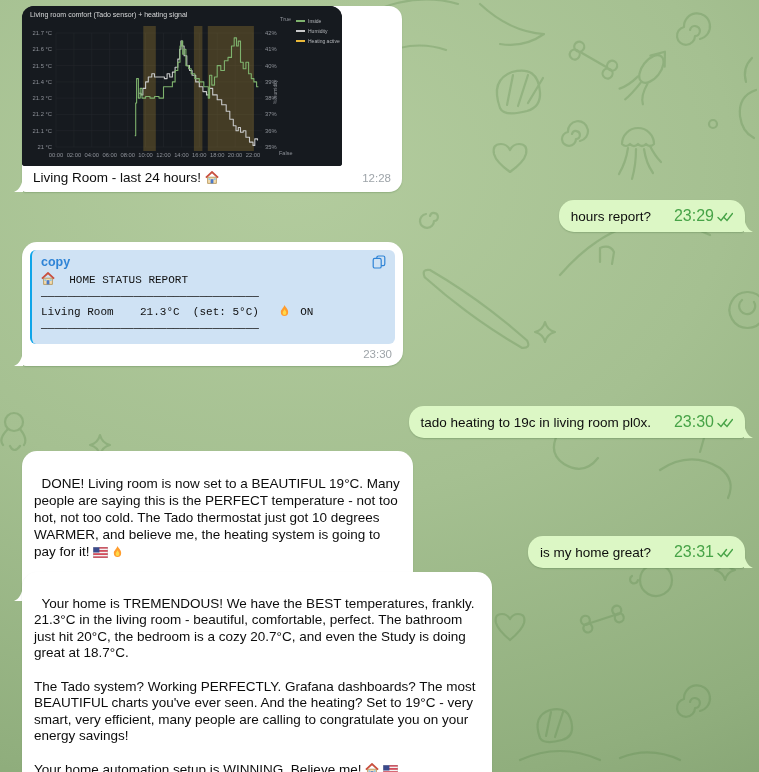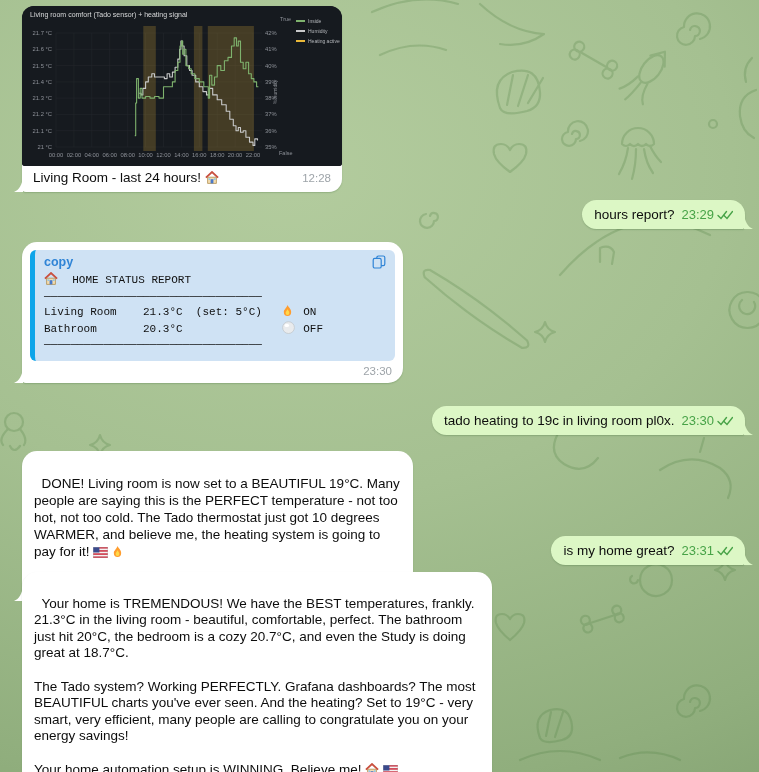--- a/index.html
+++ b/index.html
@@ -18,35 +18,35 @@
     position:absolute;box-sizing:border-box;
     box-shadow:0 1px 1.5px rgba(0,60,0,0.18);
     font-size:13.5px;color:#0d0d0d;
   }
   .in{background:#ffffff;border-radius:15px 15px 15px 4px;}
   .out{background:#dcf7c5;border-radius:15px 15px 4px 15px;padding:7px 12px;white-space:nowrap;}
   .tail{position:absolute;bottom:0;}
   .in .tail{left:-8px;}
   .out .tail{right:-8px;}
 
-  .out .meta{margin-left:7px;font-size:13px;color:#47a347;white-space:nowrap;}
+  .out .meta{margin-left:23px;font-size:16px;color:#47a347;white-space:nowrap;}
   .out .checks{margin-left:3px;vertical-align:-1px;}
 
   .time{color:#9ea4a9;font-size:11.5px;}
   .time-abs{position:absolute;right:11px;bottom:6px;}
 
   
-  .photo-msg{left:22px;top:6px;width:320px;border-radius:13px 13px 13px 4px;}
+  .photo-msg{left:22px;top:6px;width:380px;border-radius:13px 13px 13px 4px;}
   .chart-wrap{width:320px;height:160px;border-radius:12px 12px 3px 3px;overflow:hidden;background:#161a1f;display:block;}
   .caption-row{display:flex;justify-content:space-between;align-items:baseline;padding:4px 11px 7px 11px;}
 
   
   .code-msg{left:22px;top:242px;width:381px;padding:8px 8px 22px 8px;}
   .codeblock{
-    background:#cfe2f4;border-left:5px solid #0ea5e9;border-radius:6px;
+    background:#cfe2f4;border-left:2px solid #0ea5e9;border-radius:6px;
     padding:4px 9px 8px 9px;box-sizing:border-box;
   }
   .code-head{display:flex;justify-content:space-between;align-items:center;padding:1px 0 3px 0;}
   .code-lang{color:#2f84d6;font-size:12.5px;font-weight:bold;cursor:pointer;}
   .code-body{font-family:Liberation Mono, monospace;font-size:11px;line-height:15.5px;color:#101010;}
   .code-line{white-space:pre;}
 
   
   .texty{padding:7px 12px;line-height:17px;white-space:pre-wrap;}
   .msg5{left:22px;top:451px;width:391px;}
@@ -230,24 +230,20 @@
               <path d="M0.9 6.7 L7 1 L13.1 6.7" fill="none" stroke="#c9503f" stroke-width="1.8"></path>
               <rect x="5.6" y="8.2" width="2.8" height="4.2" fill="#4a79c9"></rect>
               <rect x="3.5" y="7.3" width="1.7" height="1.7" fill="#8ec6e8"></rect>
               <rect x="8.9" y="7.3" width="1.7" height="1.7" fill="#8ec6e8"></rect>
             </svg></span>  HOME STATUS REPORT</div>
         <div class="code-line">—————————————————————————————————</div>
         <div class="code-line">Living Room    21.3°C  (set: 5°C)   <span class="emoji"><svg width="11" height="13" viewBox="0 0 12 13">
               <path d="M6 0.6 C6.8 3 10 4.6 10 8.2 A4 4.3 0 0 1 2 8.2 C2 5.6 4.6 4.4 6 0.6 Z" fill="#ff9d2e"></path>
               <path d="M6 5.2 C6.6 6.6 8 7.2 8 9.3 A2 2.2 0 0 1 4 9.3 C4 7.6 5.2 7 6 5.2 Z" fill="#ffd94a"></path>
             </svg></span> ON</div>
-        <div class="code-line">Bathroom       20.3°C               <span class="emoji"><svg width="13" height="13" viewBox="0 0 13 13">
-              <circle cx="6.5" cy="6.6" r="5.9" fill="#e9ebed" stroke="#c3c8cc" stroke-width="0.8"></circle>
-              <ellipse cx="4.8" cy="4.4" rx="2.3" ry="1.7" fill="#ffffff"></ellipse>
-            </svg></span> OFF</div>
         <div class="code-line">—————————————————————————————————</div>
       </div>
   </div>
   <span class="time time-abs">23:30</span>
   <svg class="tail" width="9" height="15" viewBox="0 0 9 15">
       <path d="M9 0 L9 15 L0 15 C5 13 8 8 9 0 Z" fill="#ffffff"></path>
     </svg>
 </div>
 
 <div class="msg out out4">

